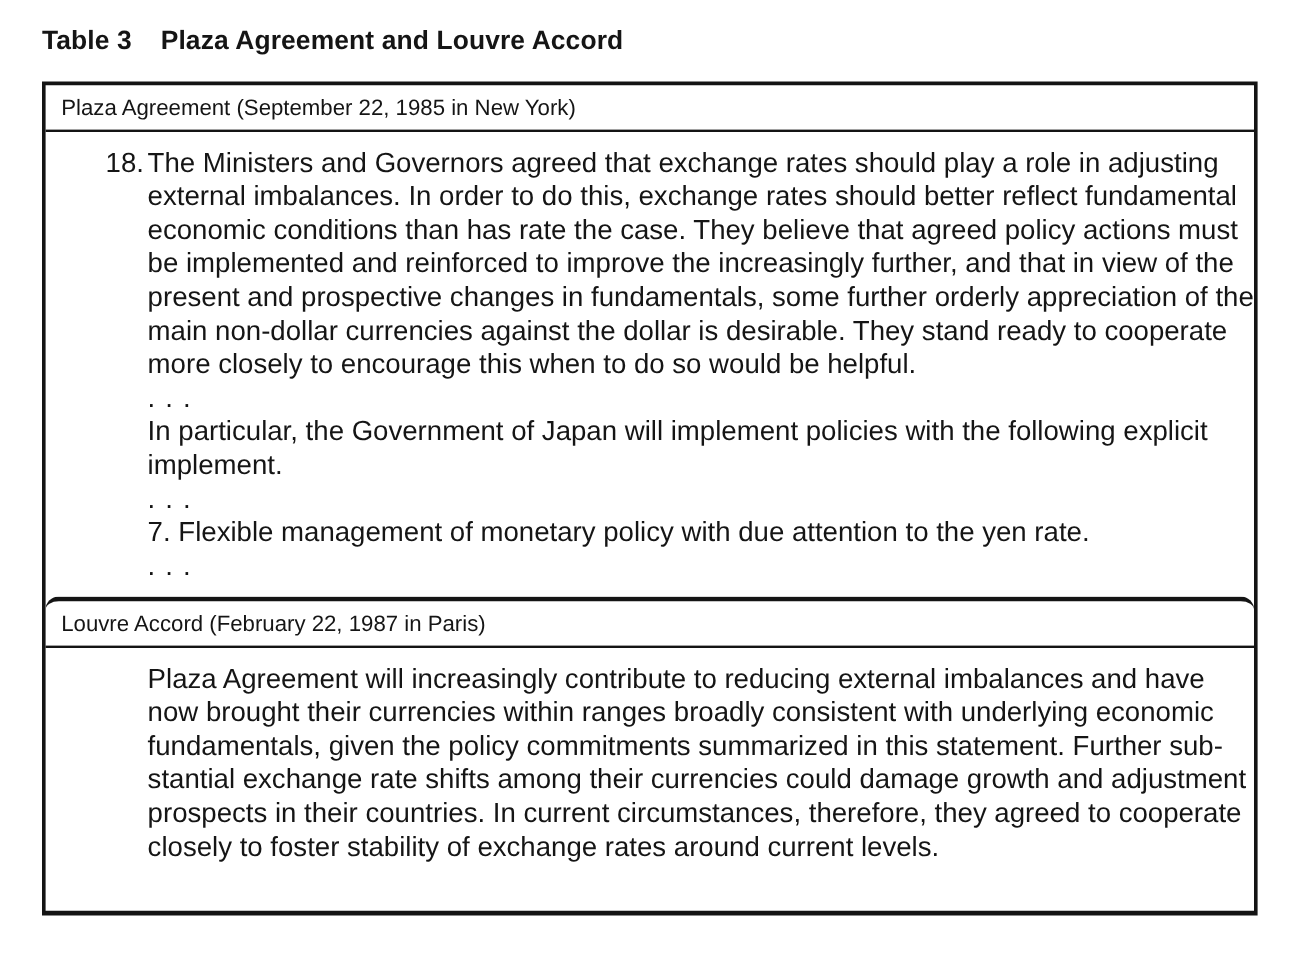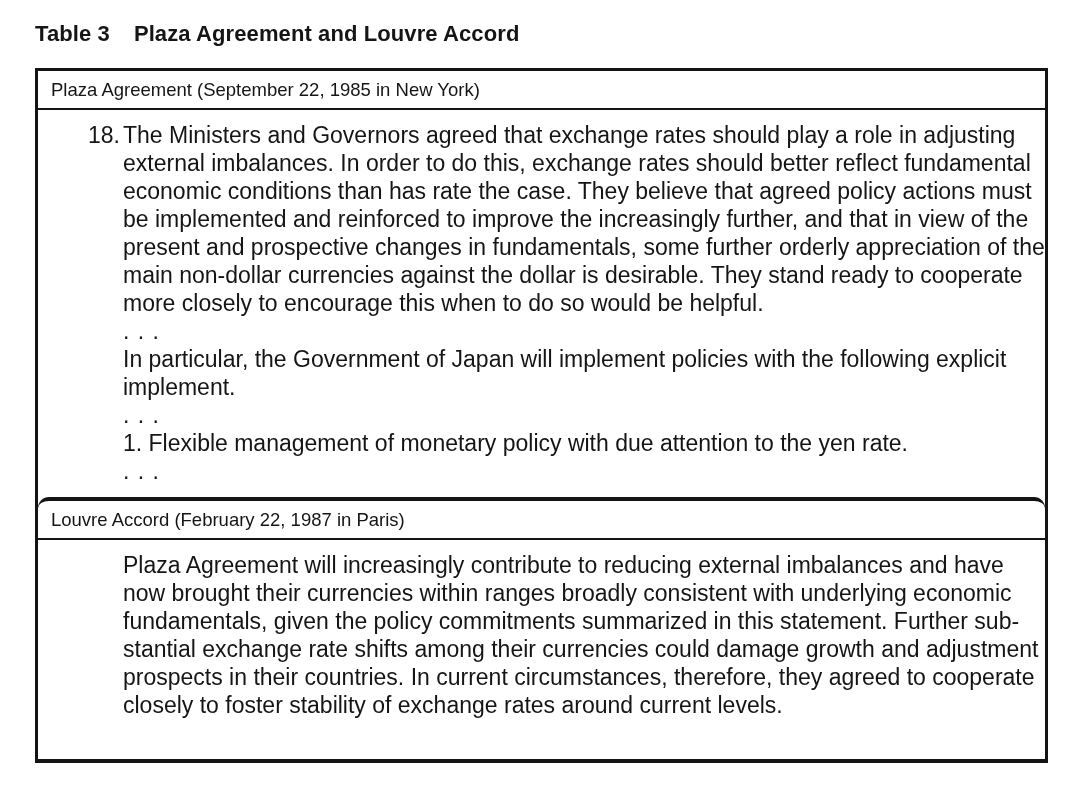--- a/index.html
+++ b/index.html
@@ -101,21 +101,21 @@
         <div class="text-line cont">external imbalances. In order to do this, exchange rates should better reflect fundamental</div>
         <div class="text-line cont">economic conditions than has rate the case. They believe that agreed policy actions must</div>
         <div class="text-line cont">be implemented and reinforced to improve the increasingly further, and that in view of the</div>
         <div class="text-line cont">present and prospective changes in fundamentals, some further orderly appreciation of the</div>
         <div class="text-line cont">main non-dollar currencies against the dollar is desirable. They stand ready to cooperate</div>
         <div class="text-line cont">more closely to encourage this when to do so would be helpful.</div>
         <div class="text-line cont ellipsis">. . .</div>
         <div class="text-line cont">In particular, the Government of Japan will implement policies with the following explicit</div>
         <div class="text-line cont">implement.</div>
         <div class="text-line cont ellipsis">. . .</div>
-        <div class="text-line cont">1. Flexible management of monetary policy with due attention to the yen rate.</div>
+        <div class="text-line cont">7. Flexible management of monetary policy with due attention to the yen rate.</div>
         <div class="text-line cont ellipsis">. . .</div>
       </div>
     </section>
     <section class="accord-section">
       <div class="section-header">Louvre Accord (February 22, 1987 in Paris)</div>
       <div class="section-body">
         <div class="text-line cont">Plaza Agreement will increasingly contribute to reducing external imbalances and have</div>
         <div class="text-line cont">now brought their currencies within ranges broadly consistent with underlying economic</div>
         <div class="text-line cont">fundamentals, given the policy commitments summarized in this statement. Further sub-</div>
         <div class="text-line cont">stantial exchange rate shifts among their currencies could damage growth and adjustment</div>

